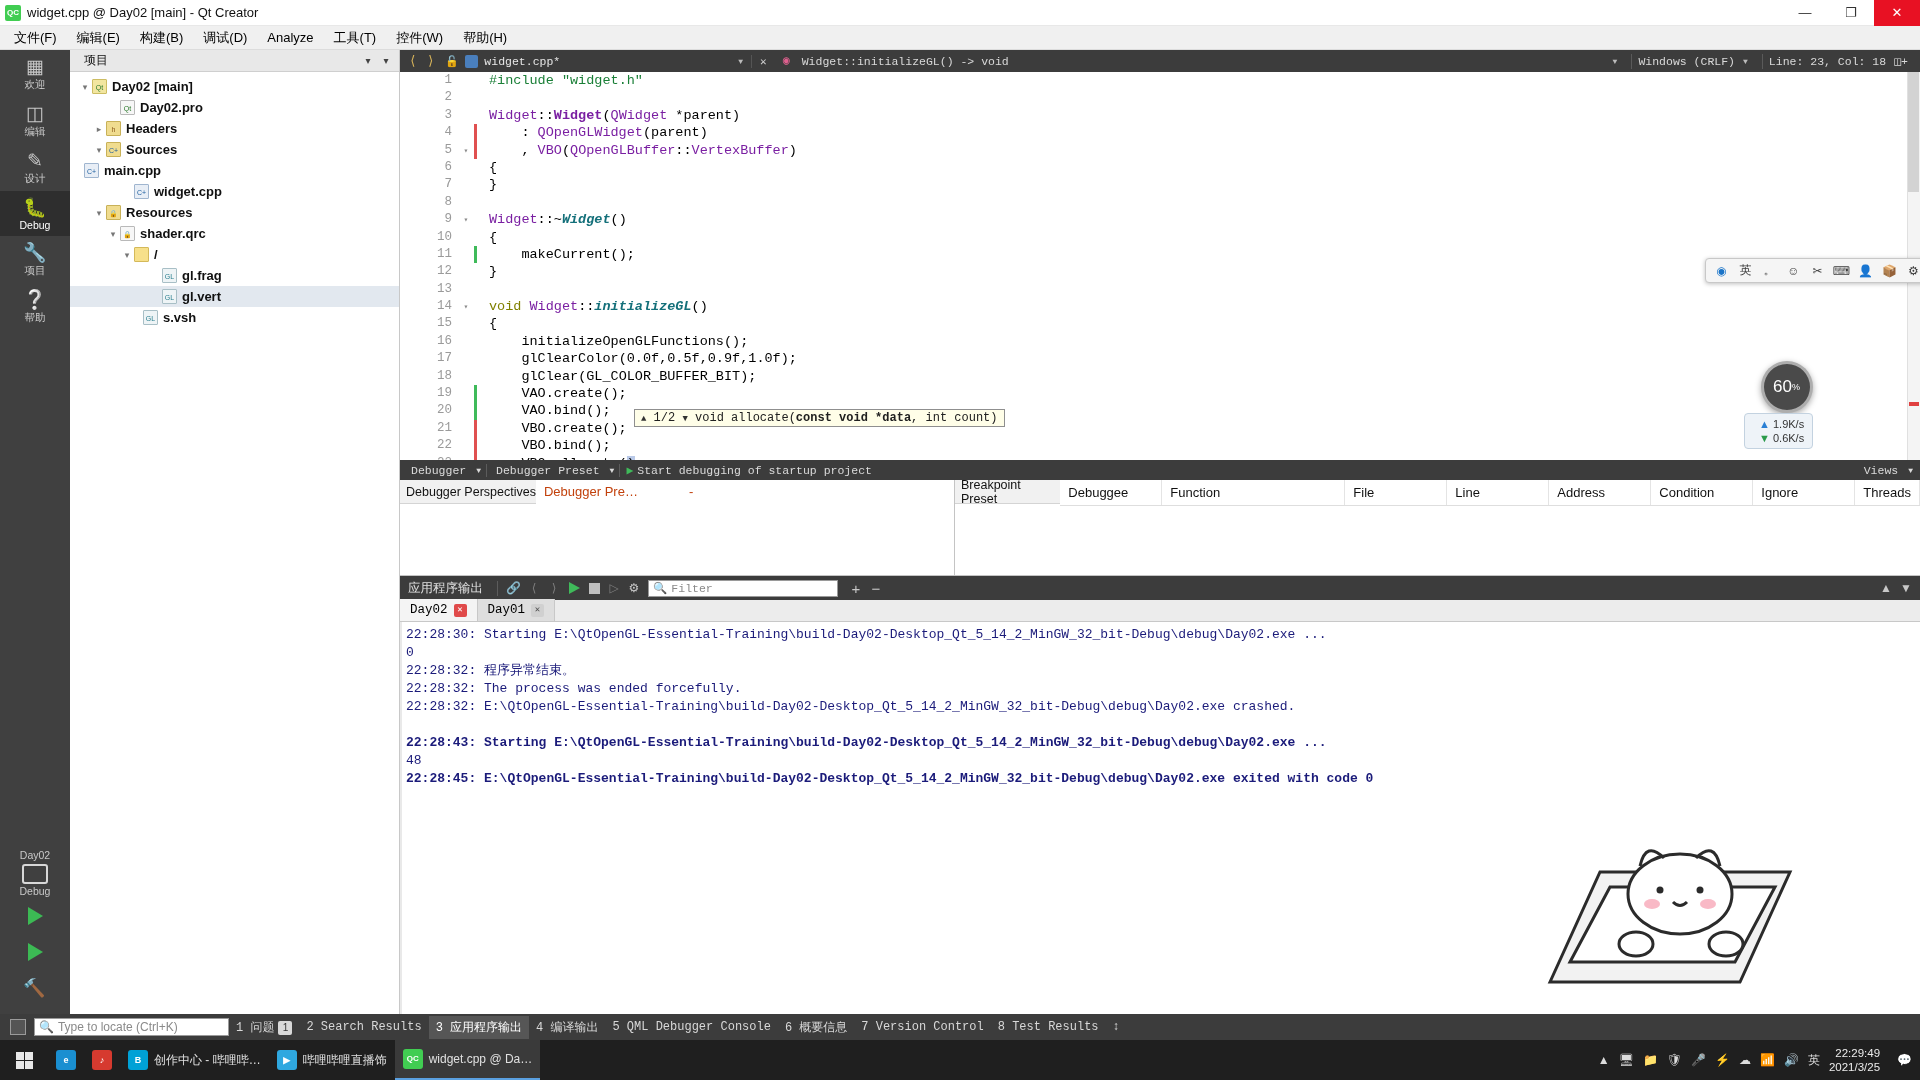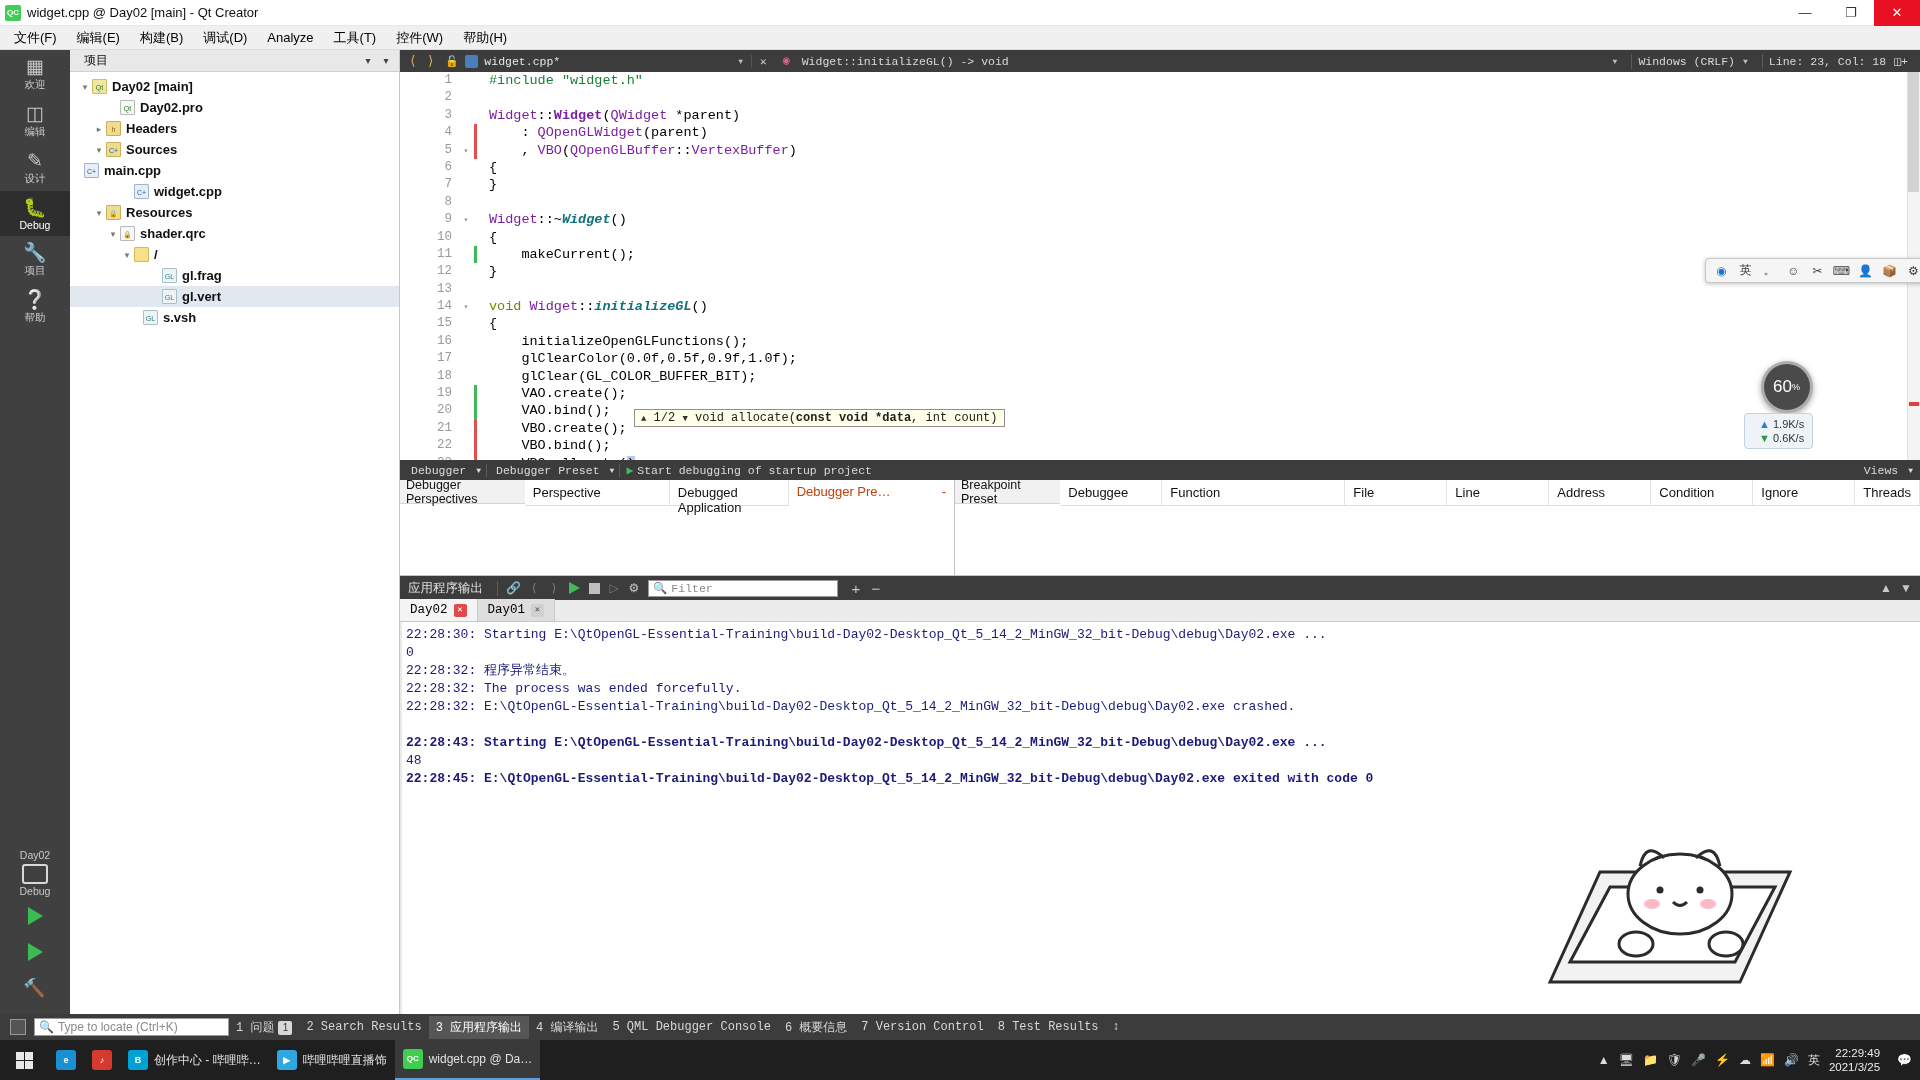--- a/index.html
+++ b/index.html
@@ -457,24 +457,20 @@
         <span style="color:#3fba5a;padding:0 4px;">▶</span>
         <span>Start debugging of startup project</span>
         <span class="grow"></span>
         <span class="cell">Views</span>
         <span class="car">▼</span>
       </div>
 
       <div class="dbgpanes">
         <div class="dbgpane left">
           <div class="dbgtitle">Debugger Perspectives</div>
-          <div class="dbghdr">
-            <div class="c" style="width:145px">Perspective</div>
-            <div class="c" style="flex:1">Debugged Application</div>
-          </div>
           <div class="dbgrow">
             <div class="c" style="width:145px">Debugger Pre…</div>
             <div class="c" style="flex:1">-</div>
           </div>
         </div>
         <div class="dbgpane right">
           <div class="dbgtitle">Breakpoint Preset</div>
           <div class="dbghdr">
             <div class="c" style="width:102px">Debuggee</div>
             <div class="c" style="width:183px">Function</div>

